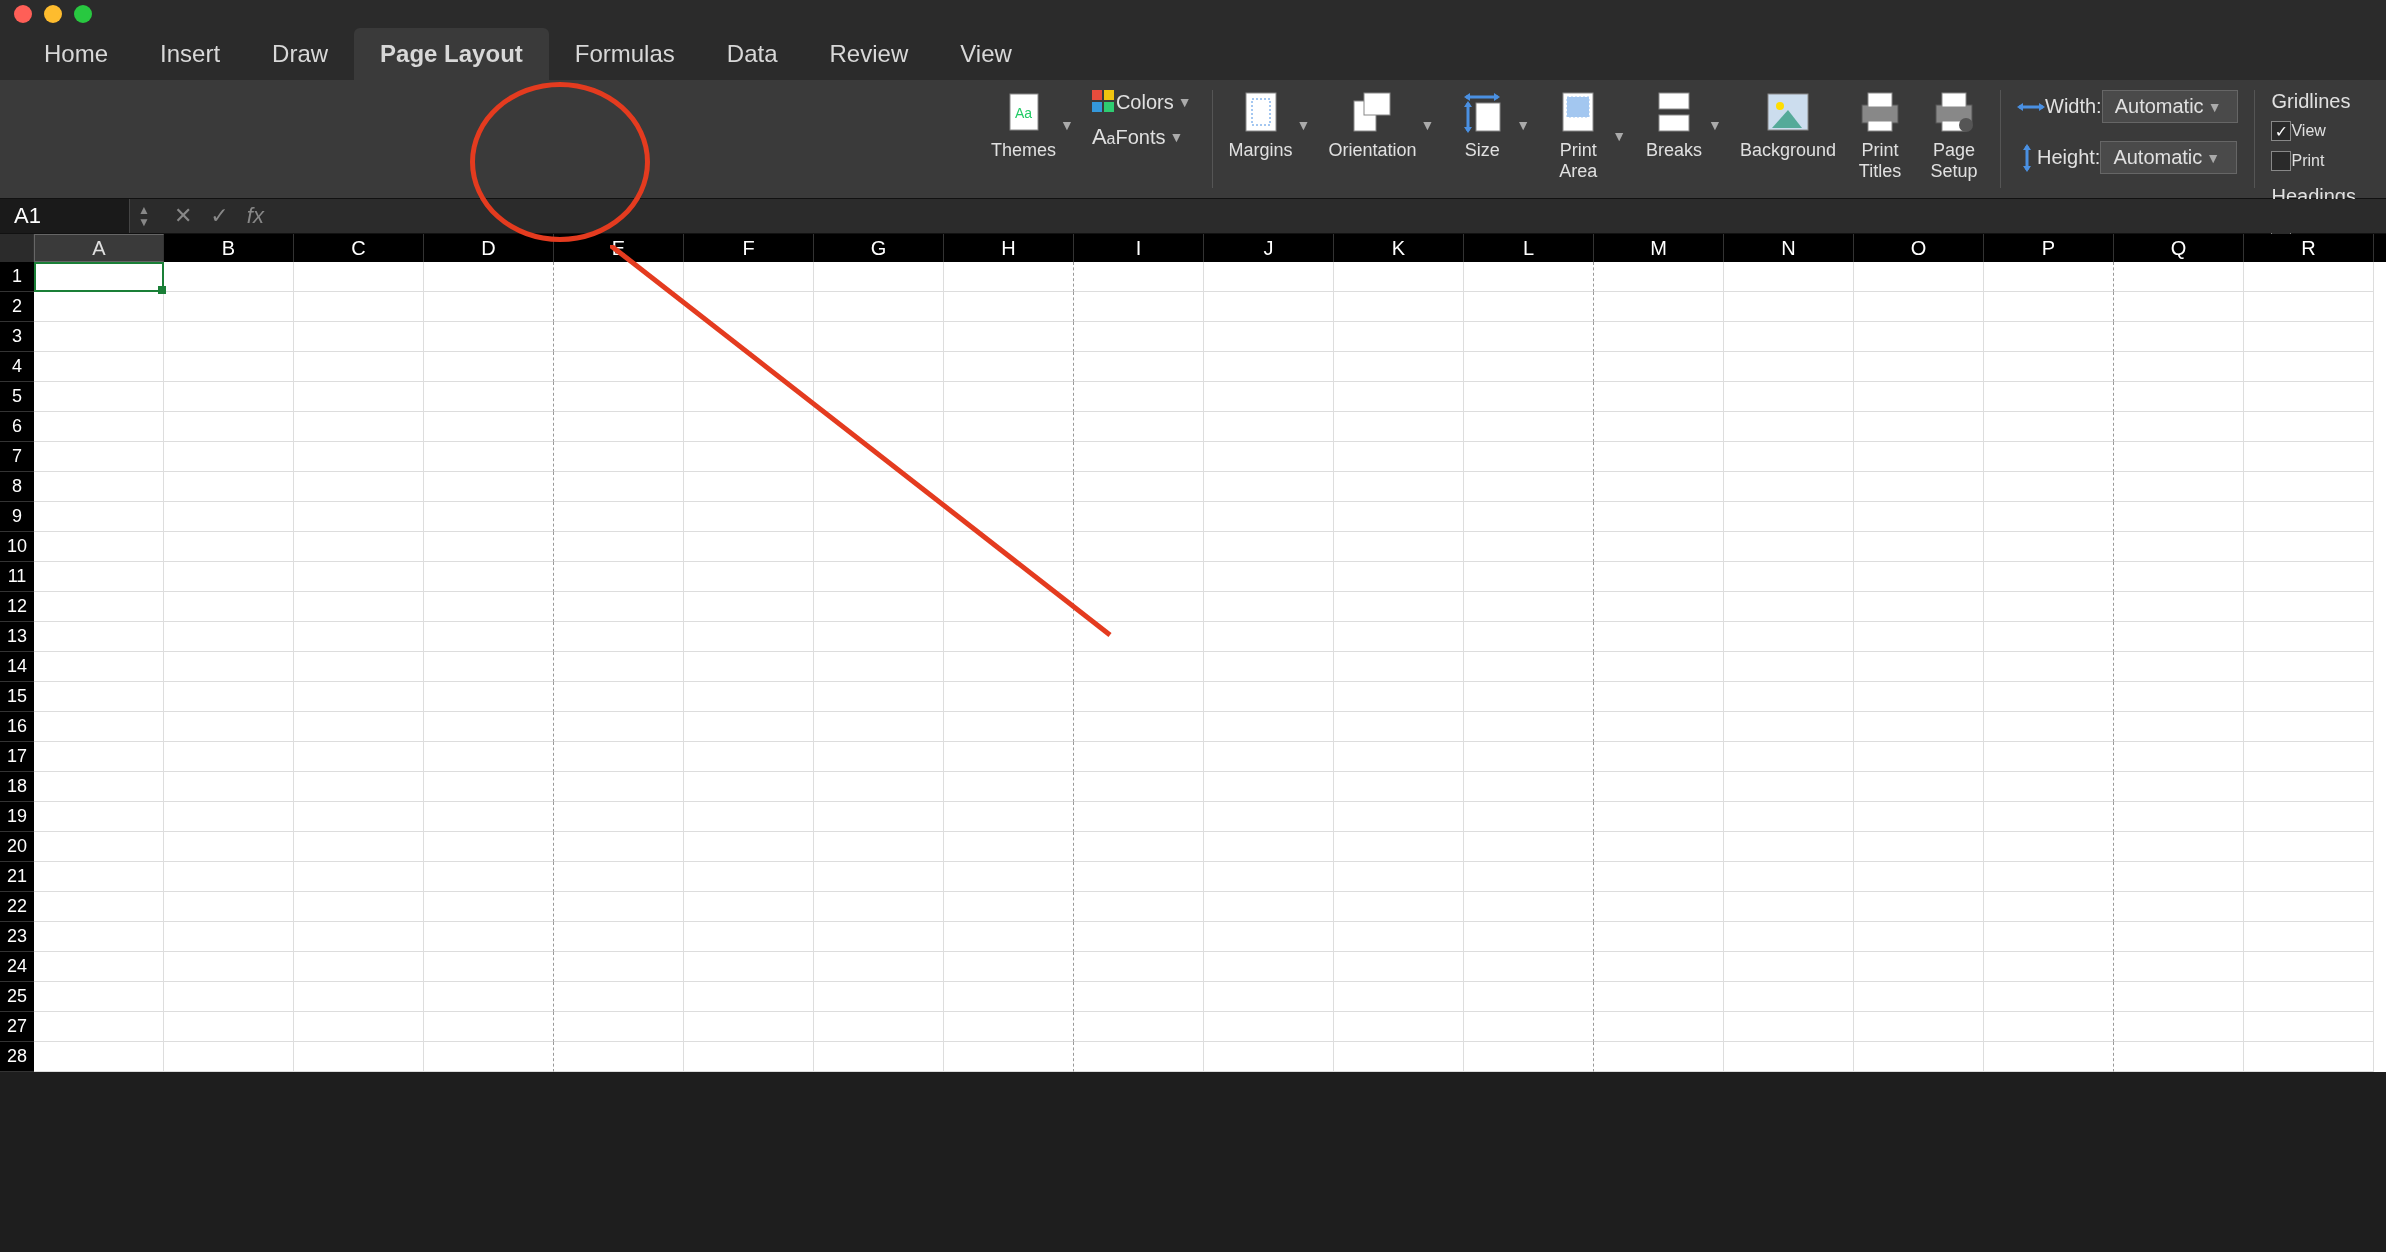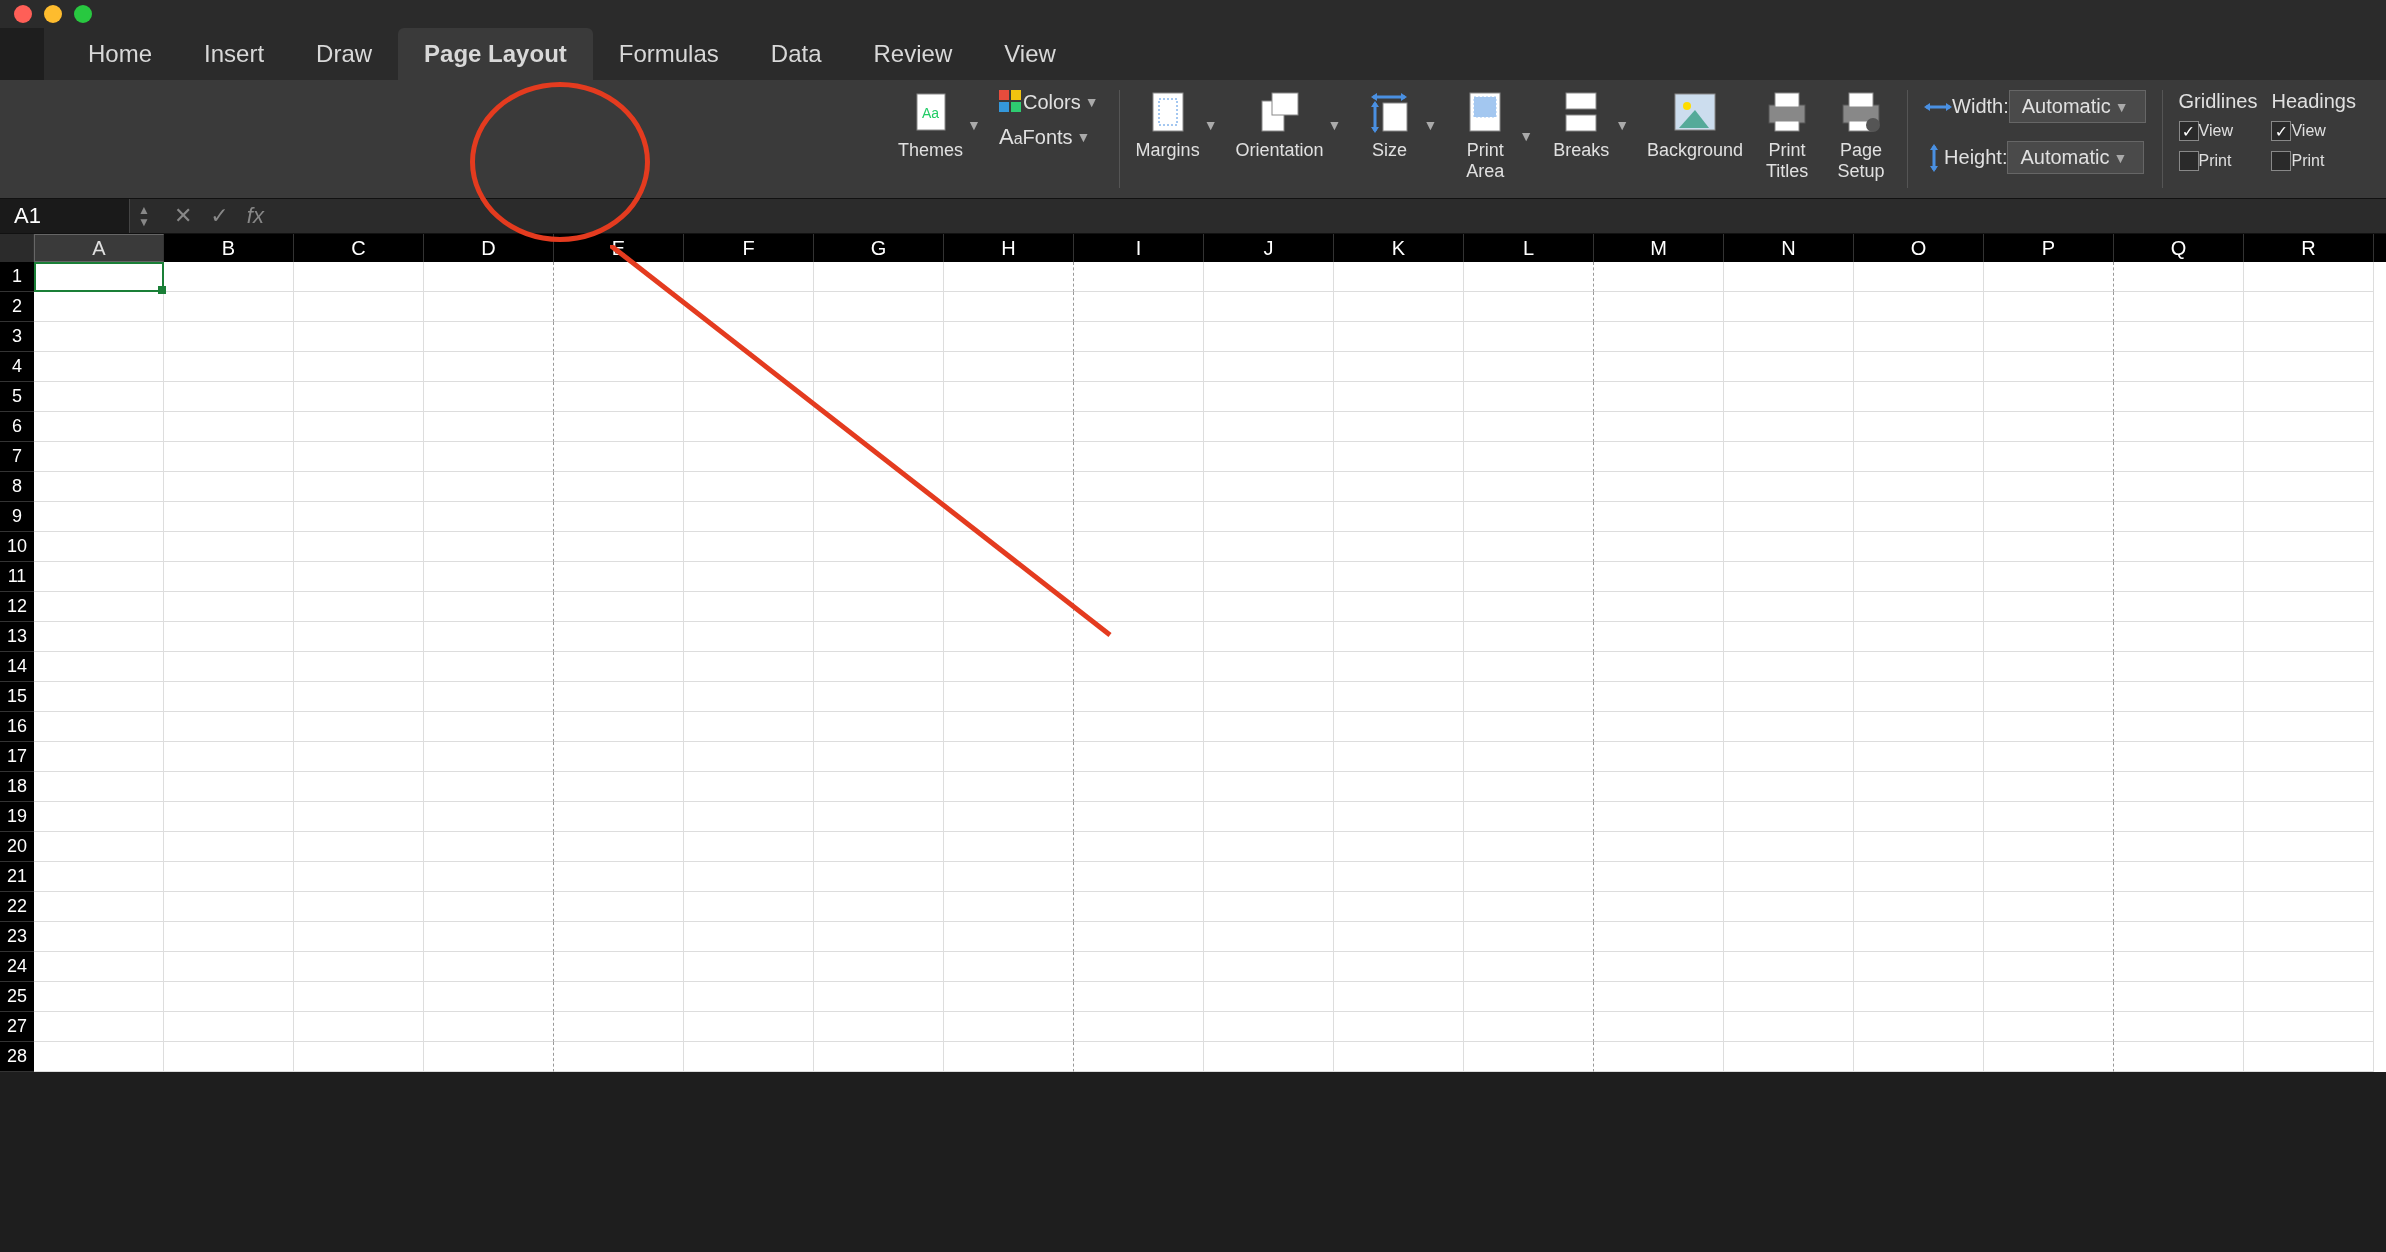--- a/index.html
+++ b/index.html
@@ -26,21 +26,20 @@
 .dot.yellow { background: #febc2e; }
 .dot.green { background: #28c840; }
 
 .tabs {
   display: flex;
   background: #2b2b2b;
   padding: 0 18px;
   gap: 0;
   height: 52px;
   align-items: flex-end;
-  margin-left: 44px;
 }
 .tab {
   padding: 12px 26px;
   font-size: 24px;
   color: #d8d8d8;
   cursor: pointer;
   border-radius: 6px 6px 0 0;
 }
 .tab.active { background: #3a3a3a; font-weight: 600; }
 
@@ -323,21 +322,21 @@
           </svg>
         <span>Height:</span>
         <div class="sel">
             <span>Automatic</span>
             <span class="dd">▼</span>
           </div>
       </div>
     </div>
   </div>
 
-  <div class="rgroup" style="border-right:none;">
+  <div class="rgroup" style="border-right:none;flex-direction:column;">
     <div>
       <div class="collabel">Gridlines</div>
       <div class="smallrow">
           <span class="chk on"></span>
           <span>View</span>
         </div>
       <div style="height:10px"></div>
       <div class="smallrow">
           <span class="chk"></span>
           <span>Print</span>

